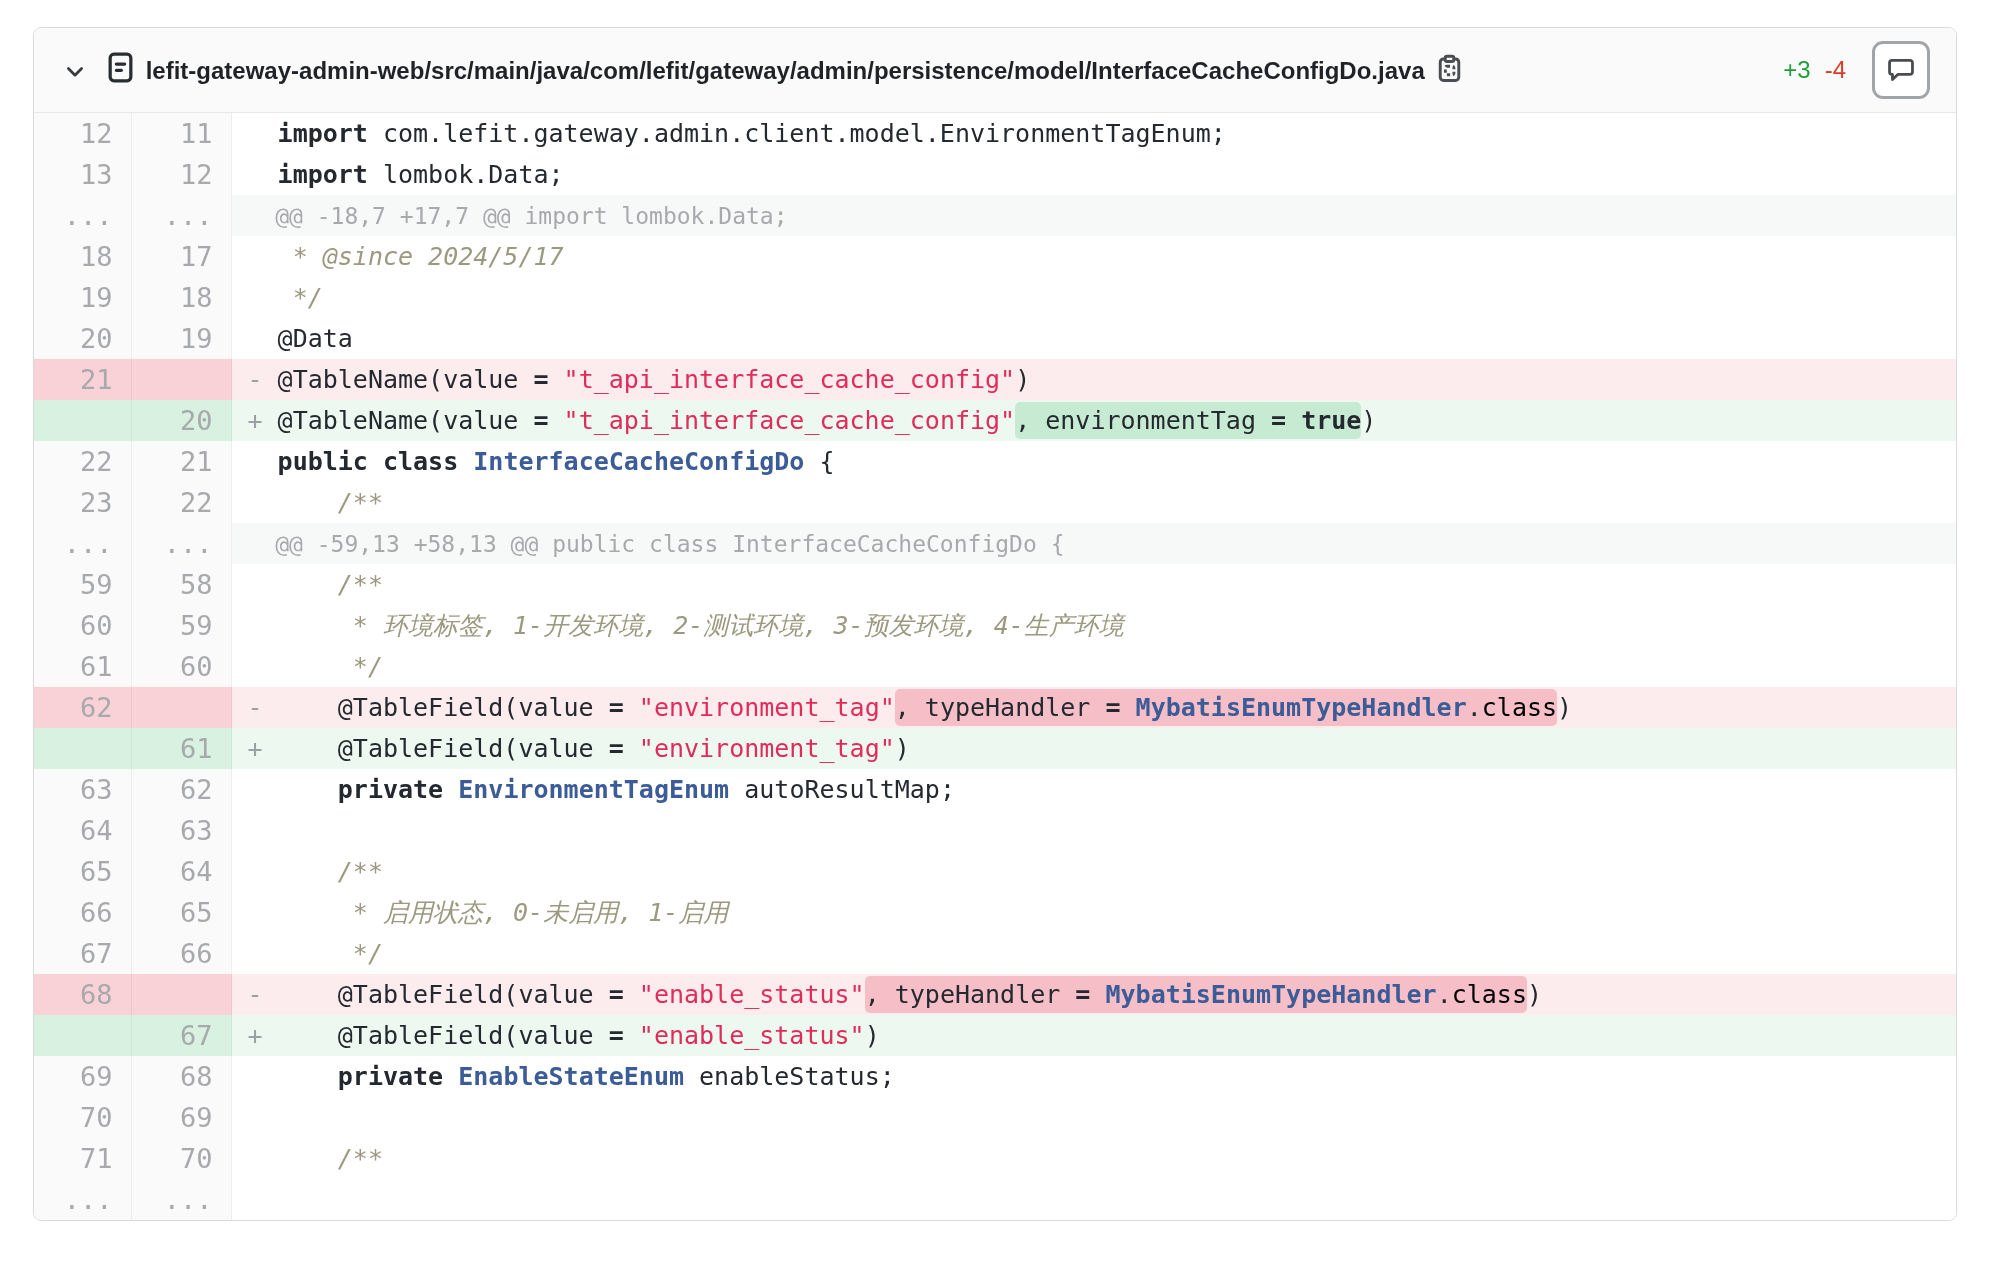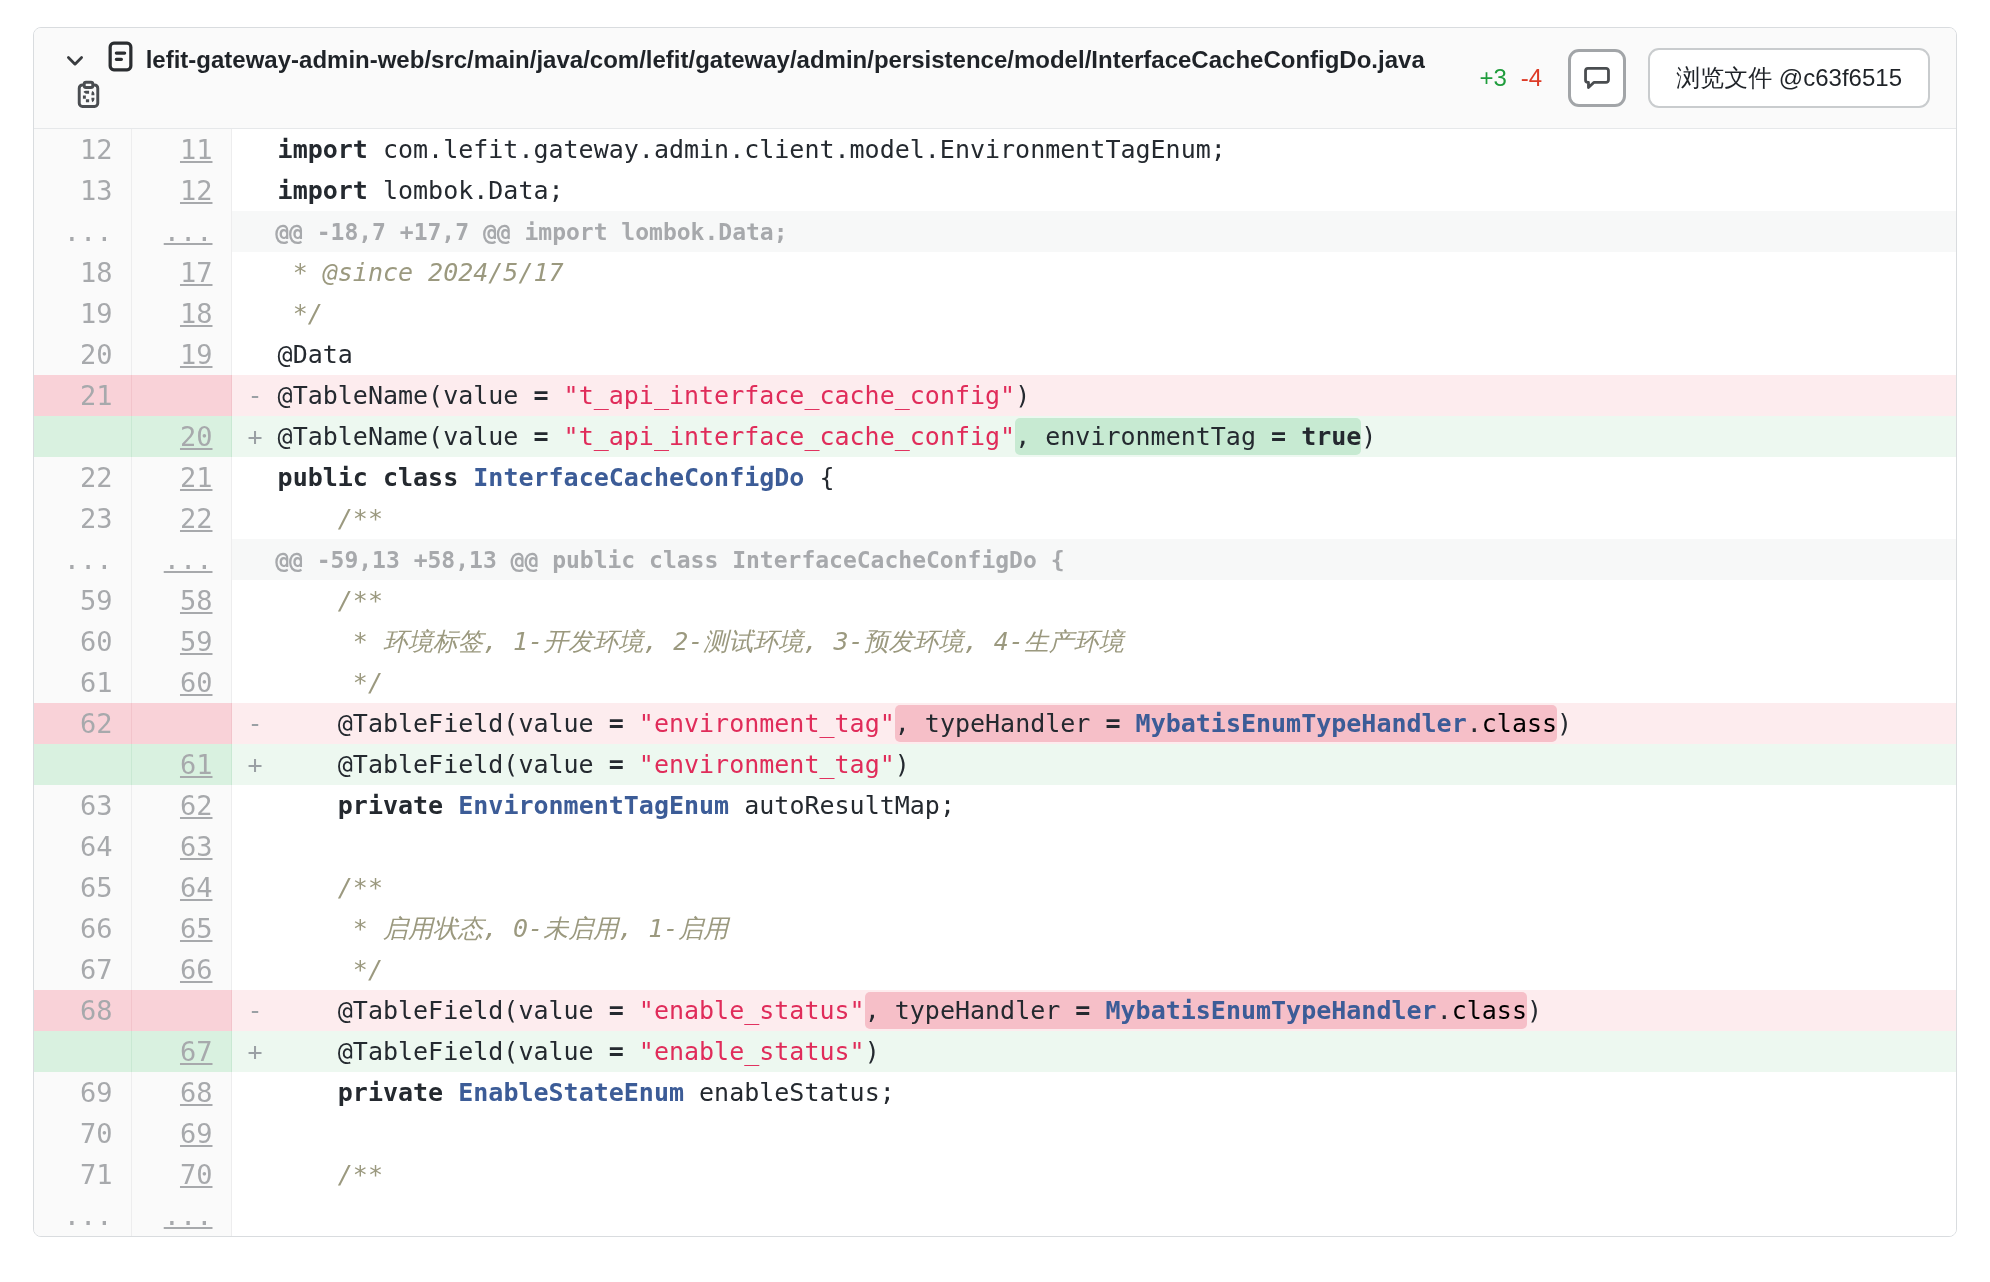--- a/index.html
+++ b/index.html
@@ -16,24 +16,24 @@
   .header-right{display:flex;align-items:center;gap:22px;white-space:nowrap;}
   .additions{color:#1f9c3c;font-size:24px;font-weight:500;}
   .deletions{color:#dd3b27;font-size:24px;font-weight:500;margin-left:-8px;}
   .comment-button{width:58px;height:58px;border:3px solid #a2a5a8;border-radius:11px;background:#fff;display:flex;align-items:center;justify-content:center;cursor:pointer;padding:0;margin-left:4px;}
   .browse-button{height:60px;border:2px solid #c9ccce;border-radius:11px;background:#fff;font-family:inherit;font-size:24px;color:#1f2328;padding:0 26px;cursor:pointer;}
 
   
   .diff-table{width:100%;border-collapse:collapse;font-family:"DejaVu Sans Mono",monospace;font-size:25px;table-layout:fixed;}
   .diff-table td{height:41px;padding:0;vertical-align:middle;}
   td.ln{width:97px;box-sizing:border-box;text-align:right;padding-right:18px;font-size:27px;color:#a7a9ac;background:#fafafa;border-right:1px solid #ededee;user-select:none;white-space:nowrap;overflow:hidden;}
-  td.ln.new{width:100px;text-decoration:underline;}
+  td.ln.new{width:100px;}
   td.code{padding-left:16px;white-space:pre;color:#24292f;overflow:hidden;background:#fff;}
   .marker{display:inline-block;width:2ch;white-space:pre;color:#9aa0a4;}
-  tr.hunk td.code{color:#a7a9ac;background:#f7f8f8;font-size:23px;font-weight:bold;}
+  tr.hunk td.code{color:#a7a9ac;background:#f7f8f8;font-size:23px;}
   tr.hunkend td.code{background:#fff;}
   tr.del td.ln{background:#f9d2d8;border-right-color:#f2c4cb;}
   tr.del td.code{background:#fdecee;}
   tr.add td.ln{background:#d9f1e0;border-right-color:#c9e8d3;}
   tr.add td.code{background:#edf8f0;}
   .hl{border-radius:5px;padding:4px 0;}
   tr.del .hl{background:#f6bfc8;}
   tr.add .hl{background:#c7ead2;}
   .t-k{font-weight:700;}
   .t-cls{font-weight:700;color:#3c5c97;}
@@ -61,21 +61,20 @@
           </svg></span>
     </div>
     <div class="header-right">
       <span class="additions">+3</span>
       <span class="deletions">-4</span>
       <button class="comment-button">
         <span><svg width="32" height="32" viewBox="0 0 24 24" fill="none">
               <path d="M5.2 5.5 h13.6 a1.8 1.8 0 0 1 1.8 1.8 v7 a1.8 1.8 0 0 1 -1.8 1.8 h-9.2 l-4 3.8 v-3.8 h-0.4 a1.8 1.8 0 0 1 -1.8 -1.8 v-7 a1.8 1.8 0 0 1 1.8 -1.8 z" stroke="#4a4d50" stroke-width="2.1" stroke-linejoin="round"></path>
             </svg></span>
       </button>
-      <button class="browse-button">浏览文件 @c63f6515</button>
     </div>
   </header>
   <table class="diff-table">
     <tbody>
         <tr class="ctx">
           <td class="ln old">12</td>
           <td class="ln new">11</td>
           <td class="code"><span class="marker"></span><span class="t-k">import</span><span class="t-p"> com.lefit.gateway.admin.client.model.EnvironmentTagEnum;</span></td>
         </tr>
         <tr class="ctx">

